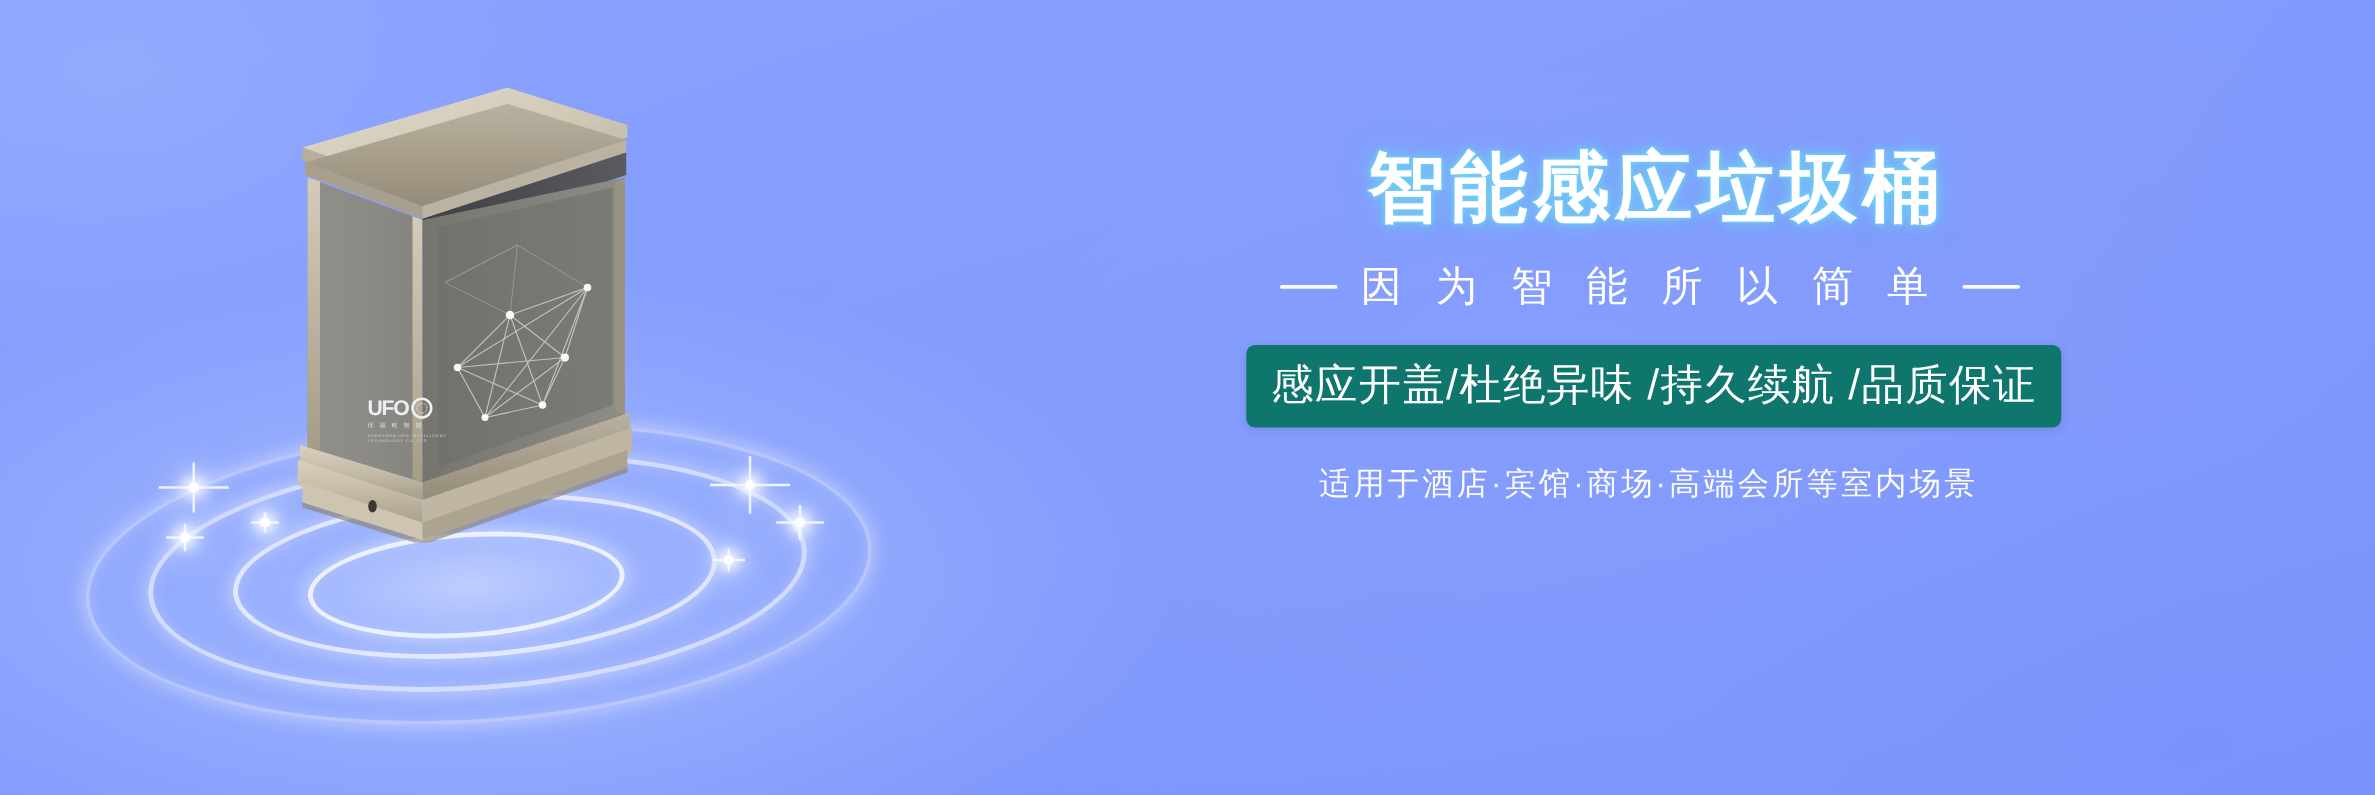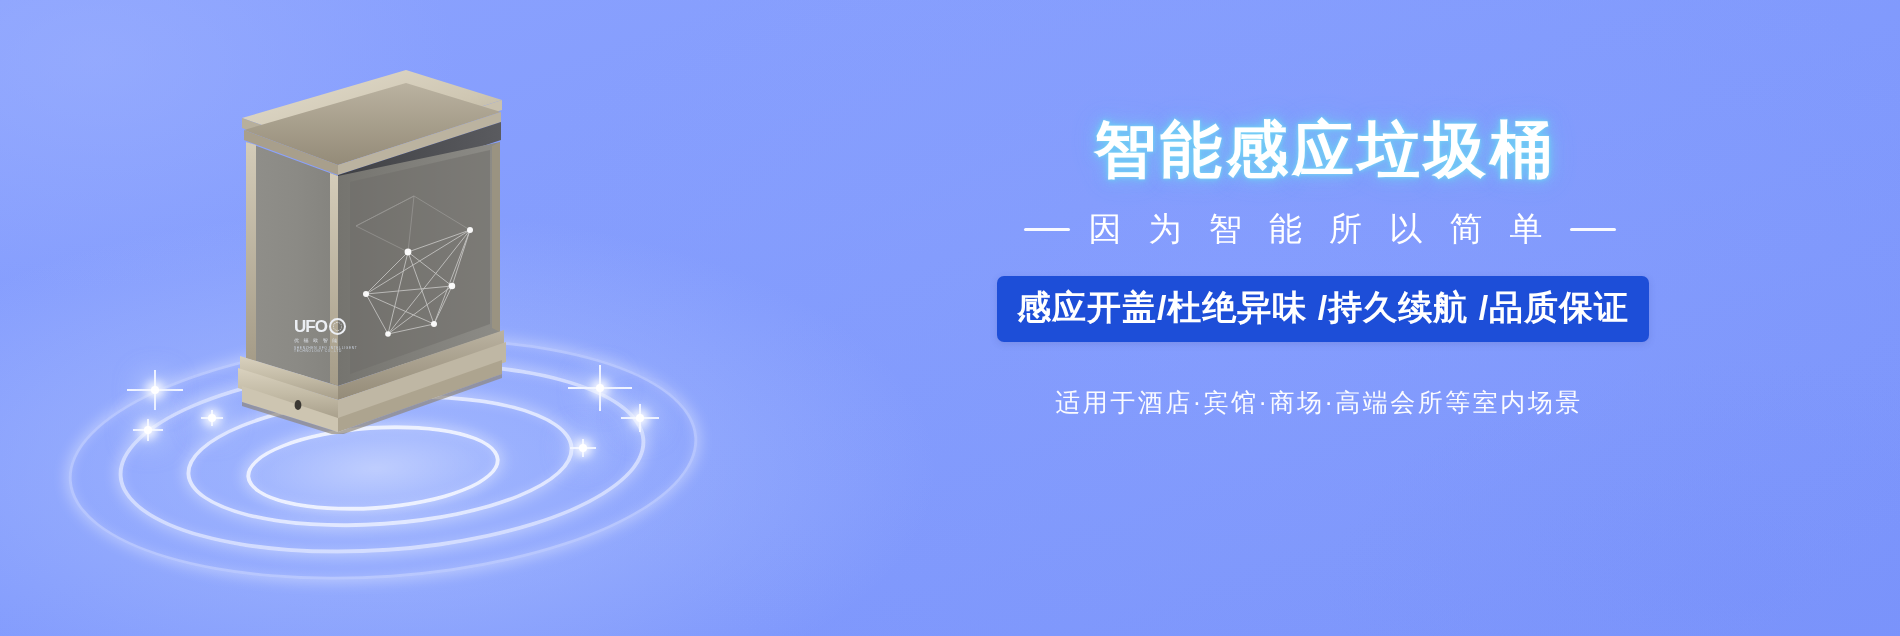--- a/index.html
+++ b/index.html
@@ -116,47 +116,46 @@
     font-size:62px;font-weight:700;color:#ffffff;
     letter-spacing:4px;line-height:1.05;
     text-align:center;
     padding-left:30px;
     text-shadow:
       0 0 1px #79d2f5,
       0 0 3px #79d2f5,
       0 0 7px rgba(110,205,245,.95),
       0 0 14px rgba(110,205,245,.70),
       0 0 26px rgba(110,205,245,.45);
-    font-family: Liberation Serif, serif;
   }
   .subline{
     margin-top:24px;
     display:flex;align-items:center;justify-content:center;
     gap:18px;padding-left:20px;
   }
   .dash{
     display:block;width:46px;height:3px;background:#ffffff;opacity:.95;border-radius:2px;
   }
   .subtext{
     font-size:33px;color:#ffffff;letter-spacing:9px;font-weight:400;
     white-space:nowrap;
   }
   .badge{
     margin-top:24px;margin-left:10px;
     display:inline-block;
-    background:#1d4ed8;
+    background:#0f766e;
     border-radius:7px;
     padding:9px 20px 11px 20px;
-    font-size:34px;font-weight:700;color:#ffffff;
+    font-size:34px;font-weight:400;color:#ffffff;
     letter-spacing:1px;white-space:nowrap;
     box-shadow:0 2px 7px rgba(60,70,140,.18);
   }
   .badge-wrap{text-align:center;padding-left:16px;}
   .footnote{
-    margin-top:44px;text-align:center;padding-left:18px;
+    margin-top:28px;text-align:center;padding-left:18px;
     font-size:25px;color:#ffffff;letter-spacing:2.5px;font-weight:400;
     opacity:.97;
   }
 </style>
 </head>
 <body>
 
 <div id="banner">
 
   <div class="bg-wash"></div>

